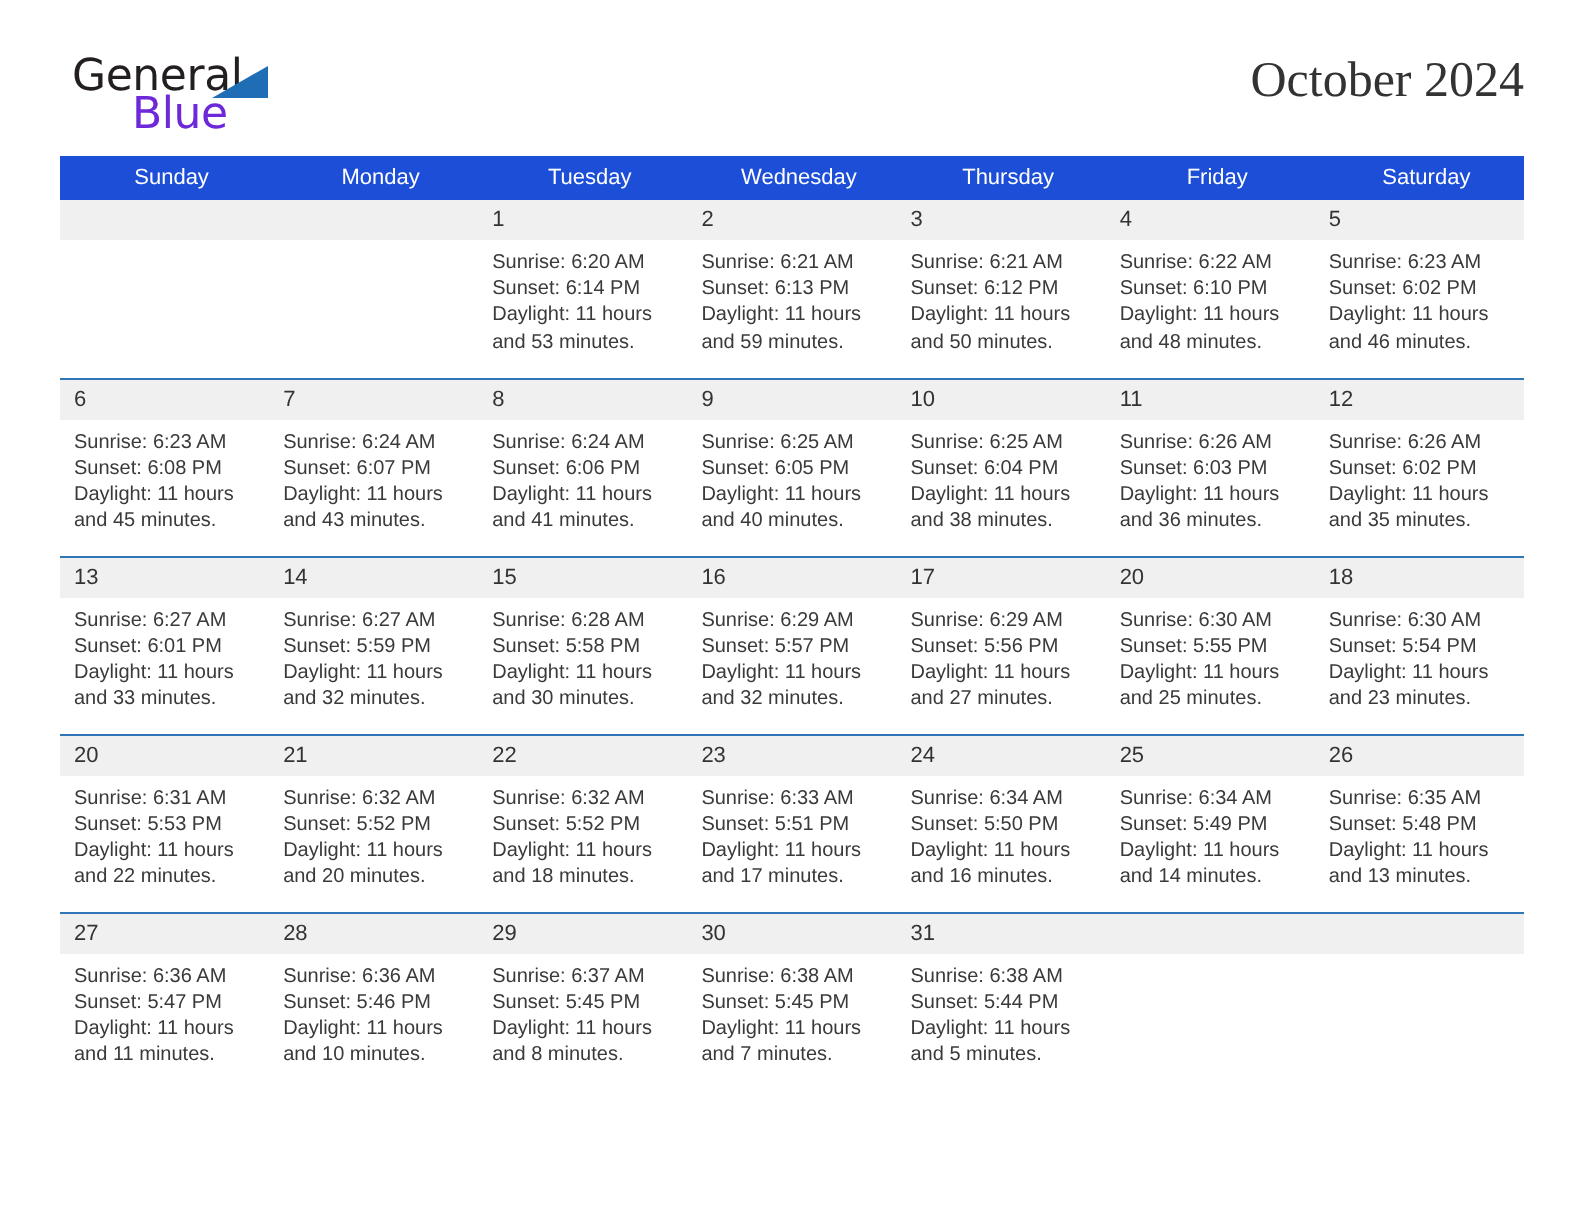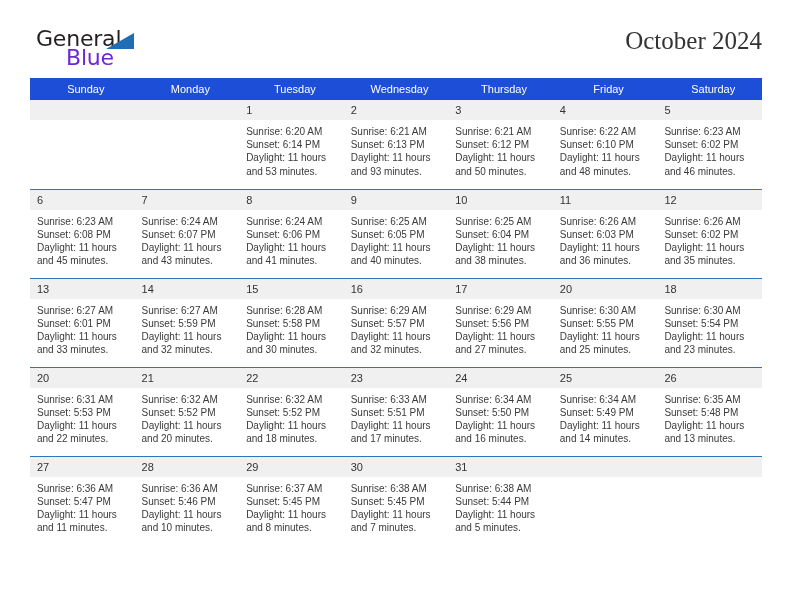--- a/index.html
+++ b/index.html
@@ -205,21 +205,21 @@
               </div>
             </div>
           </td>
         <td>
             <div class="cell">
               <div class="daynum">2</div>
               <div class="info">
                 <div>Sunrise: 6:21 AM</div>
                 <div>Sunset: 6:13 PM</div>
                 <div>Daylight: 11 hours</div>
-                <div>and 93 minutes.</div>
+                <div>and 59 minutes.</div>
               </div>
             </div>
           </td>
         <td>
             <div class="cell">
               <div class="daynum">3</div>
               <div class="info">
                 <div>Sunrise: 6:21 AM</div>
                 <div>Sunset: 6:12 PM</div>
                 <div>Daylight: 11 hours</div>

